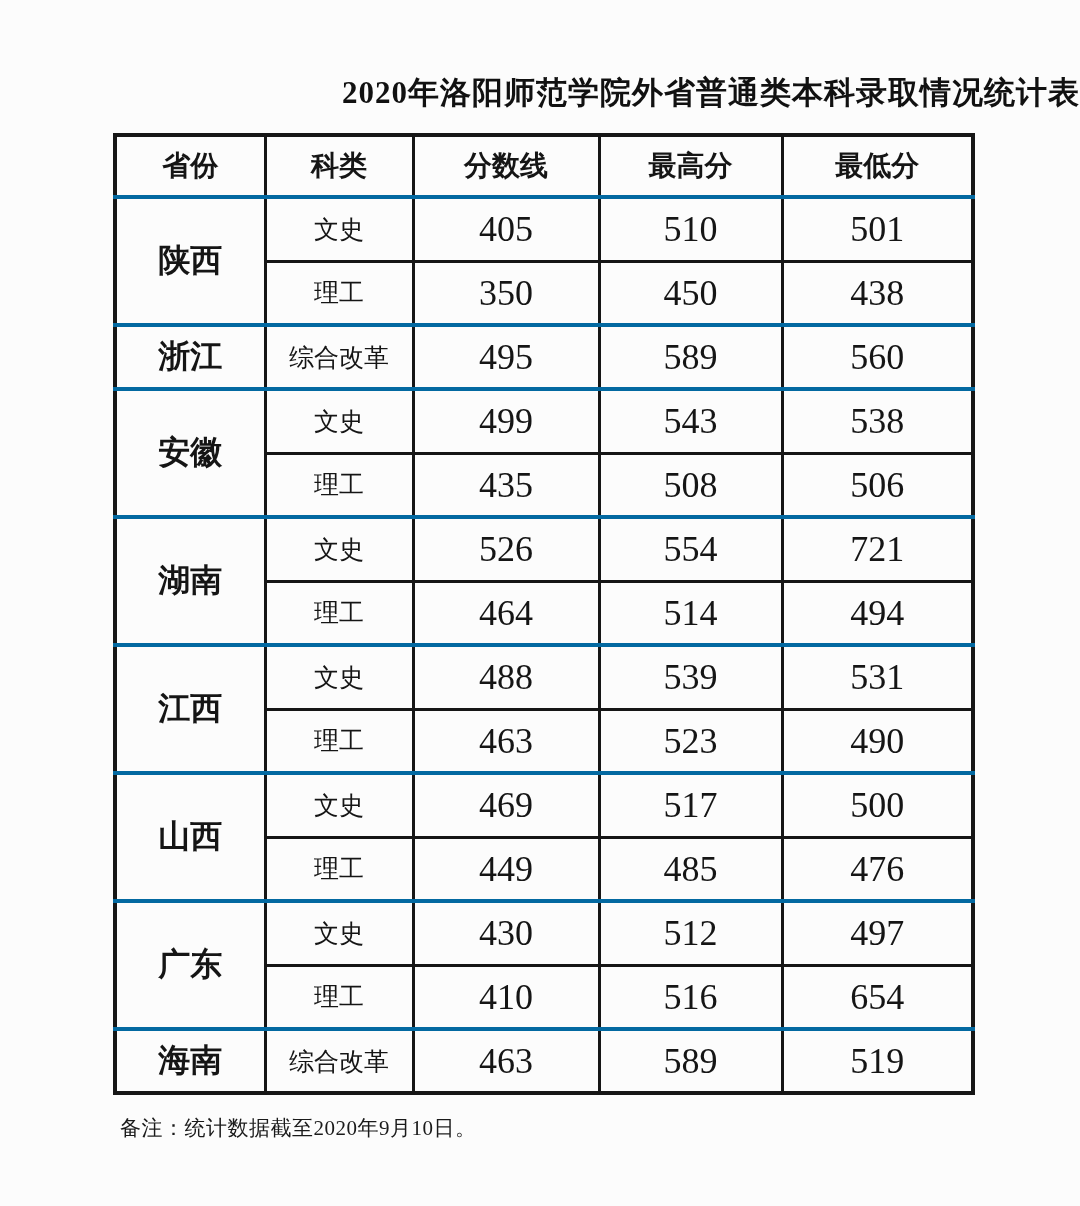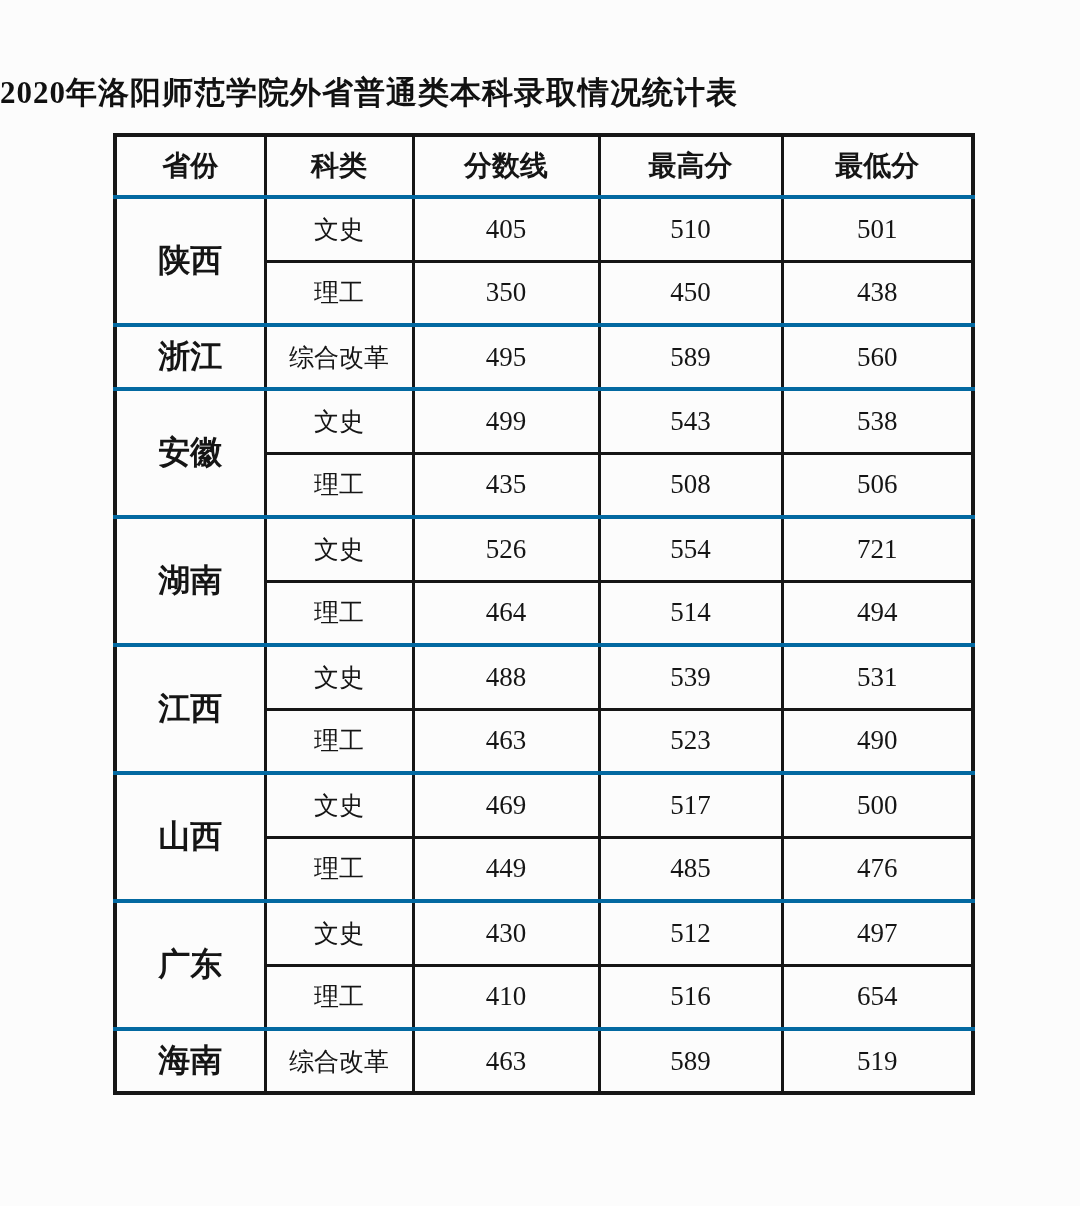--- a/index.html
+++ b/index.html
@@ -14,21 +14,21 @@
   .page {
     position: relative;
     width: 1080px;
     height: 1206px;
   }
   .title {
     position: absolute;
     top: 72px;
     left: 0;
     width: 1080px;
-    text-align: left;
+    text-align: right;
     font-size: 31px;
     font-weight: bold;
     letter-spacing: 1px;
     color: #111111;
   }
   table.stats {
     position: absolute;
     top: 133px;
     left: 113px;
     width: 858px;
@@ -50,21 +50,21 @@
     height: 62px;
     font-size: 28px;
     font-weight: bold;
   }
   tr.data-row { height: 64px; }
   td.province-cell {
     font-size: 32px;
     font-weight: bold;
   }
   td.category-cell { font-size: 25px; font-weight: normal; }
-  td.score-cell { font-size: 27px; font-weight: normal; }
+  td.score-cell { font-size: 36px; font-weight: normal; }
   .note {
     position: absolute;
     top: 1114px;
     left: 120px;
     font-size: 21px;
     color: #1a1a1a;
     letter-spacing: 0.5px;
   }
 </style>
 </head>
@@ -186,14 +186,15 @@
       <tr class="data-row group-start">
         <td class="province-cell">海南</td>
         <td class="category-cell">综合改革</td>
         <td class="score-cell">463</td>
         <td class="score-cell">589</td>
         <td class="score-cell">519</td>
       </tr>
     </tbody>
   </table>
 
+  <div class="note">备注：统计数据截至2020年9月10日。</div>
 
 </div>
 
 </body></html>

